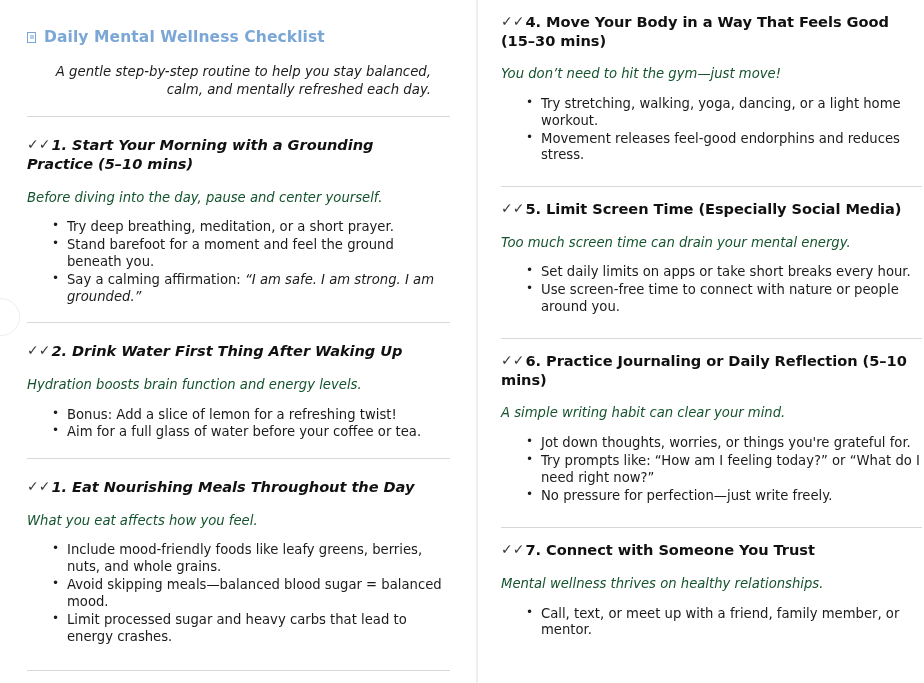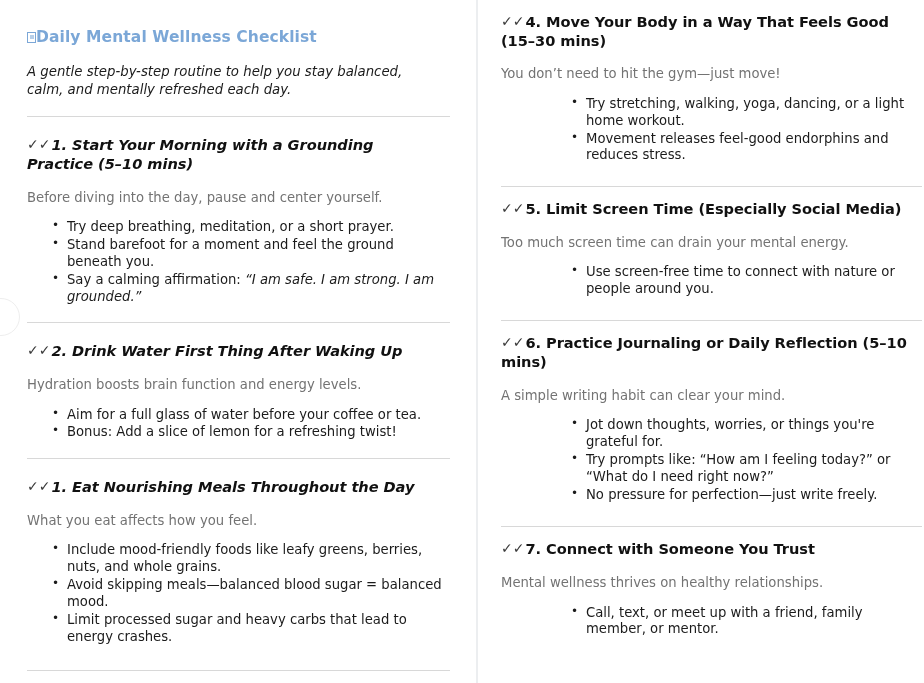--- a/index.html
+++ b/index.html
@@ -63,21 +63,21 @@
   
   .doc-title {
     font-size: 15.5px;
     font-weight: bold;
     color: #7ba7d7;
     letter-spacing: .1px;
     margin: 14px 0 0 0;
     line-height: 1.25;
     display: flex;
     align-items: center;
-    gap: 0;
+    gap: 8px;
   }
   .tofu {
     display: inline-block;
     width: 9px;
     height: 11px;
     border: 1.5px solid #7ba7d7;
     box-sizing: border-box;
     position: relative;
     flex: 0 0 auto;
   }
@@ -92,20 +92,21 @@
     opacity: .55;
   }
 
   .doc-subtitle {
     font-style: italic;
     font-size: 13.3px;
     line-height: 1.35;
     margin: 16px 0 0 0;
     color: #1b1b1b;
     max-width: 404px;
+    text-align: right;
   }
 
   
   hr.rule {
     border: 0;
     border-top: 1px solid #d8d8d8;
     margin: 17px 0 0 0;
     height: 0;
   }
   .col-left hr.rule { width: 423px; }
@@ -126,21 +127,22 @@
     margin-right: 1px;
     color: #3b3b3b;
     font-weight: normal;
     font-size: 14px;
     vertical-align: 1px;
   }
   .sec-lede {
     font-size: 13.2px;
     line-height: 1.32;
     margin: 15px 0 0 0;
-    color: #737373;
+    color: #14532d;
+    font-style: italic;
   }
   ul.sec-list {
     margin: 13px 0 0 0;
     padding: 0 0 0 40px;
     list-style: none;
   }
   ul.sec-list li {
     position: relative;
     font-size: 13.2px;
     line-height: 1.28;
@@ -149,21 +151,21 @@
   }
   ul.sec-list li::before {
     content: "\2022";
     position: absolute;
     left: -15px;
     top: -1px;
     font-size: 12px;
     color: #1b1b1b;
   }
   .col-left ul.sec-list li { max-width: 398px; }
-  .col-right ul.sec-list li { max-width: 400px; margin-left: 45px; }
+  .col-right ul.sec-list li { max-width: 400px; }
   .col-left .sec-title { max-width: 410px; font-style: italic; }
   .col-right .sec-title { max-width: 416px; margin-top: 13px; }
   .col-right .sec-lede { max-width: 412px; }
 
   em.q { font-style: italic; }
 </style>
 </head>
 <body>
 
 <div id="page">
@@ -195,22 +197,22 @@
     </div>
 
     <hr class="rule">
 
     <div class="section">
       <h2 class="sec-title">
         <span class="check">✓✓</span><span>2. Drink Water First Thing After Waking Up</span>
       </h2>
       <p class="sec-lede">Hydration boosts brain function and energy levels.</p>
       <ul class="sec-list">
+        <li>Bonus: Add a slice of lemon for a refreshing twist!</li>
         <li>Aim for a full glass of water before your coffee or tea.</li>
-        <li>Bonus: Add a slice of lemon for a refreshing twist!</li>
       </ul>
     </div>
 
     <hr class="rule">
 
     <div class="section">
       <h2 class="sec-title">
         <span class="check">✓✓</span><span>1. Eat Nourishing Meals Throughout the Day</span>
       </h2>
       <p class="sec-lede">What you eat affects how you feel.</p>
@@ -239,20 +241,21 @@
     </div>
 
     <hr class="rule" style="margin-top:22px">
 
     <div class="section">
       <h2 class="sec-title">
         <span class="check">✓✓</span><span>5. Limit Screen Time (Especially Social Media)</span>
       </h2>
       <p class="sec-lede">Too much screen time can drain your mental energy.</p>
       <ul class="sec-list">
+        <li>Set daily limits on apps or take short breaks every hour.</li>
         <li>Use screen-free time to connect with nature or people around you.</li>
       </ul>
     </div>
 
     <hr class="rule" style="margin-top:22px">
 
     <div class="section">
       <h2 class="sec-title">
         <span class="check">✓✓</span><span>6. Practice Journaling or Daily Reflection (5–10 mins)</span>
       </h2>

